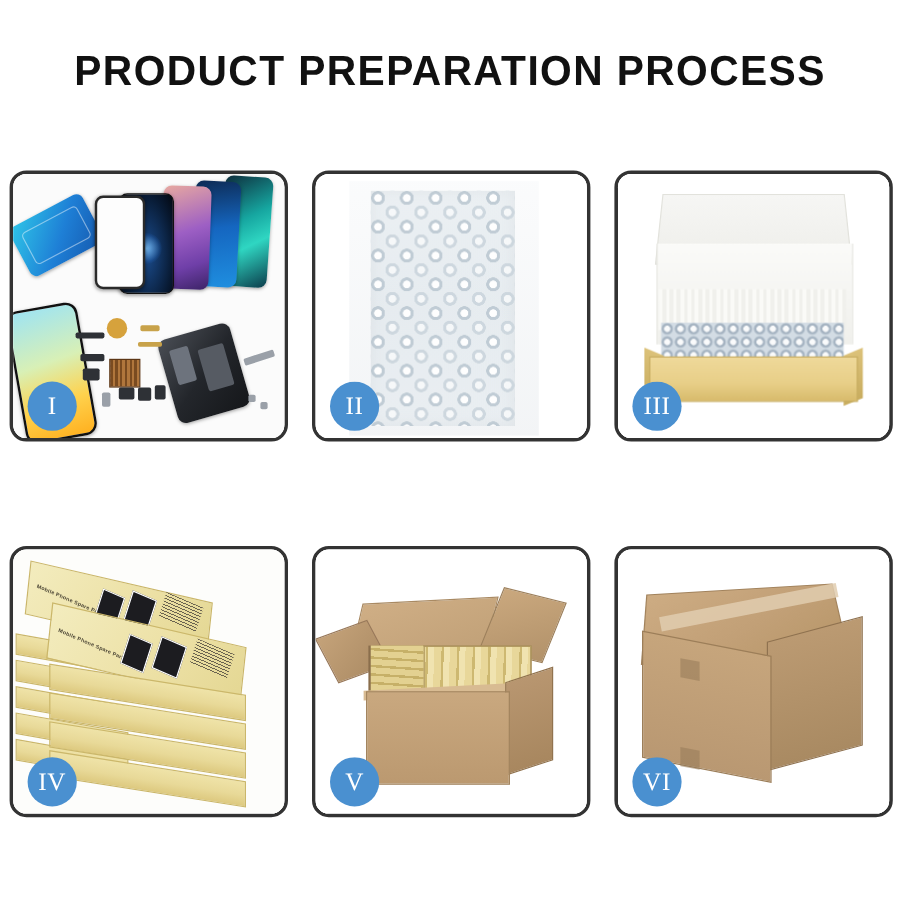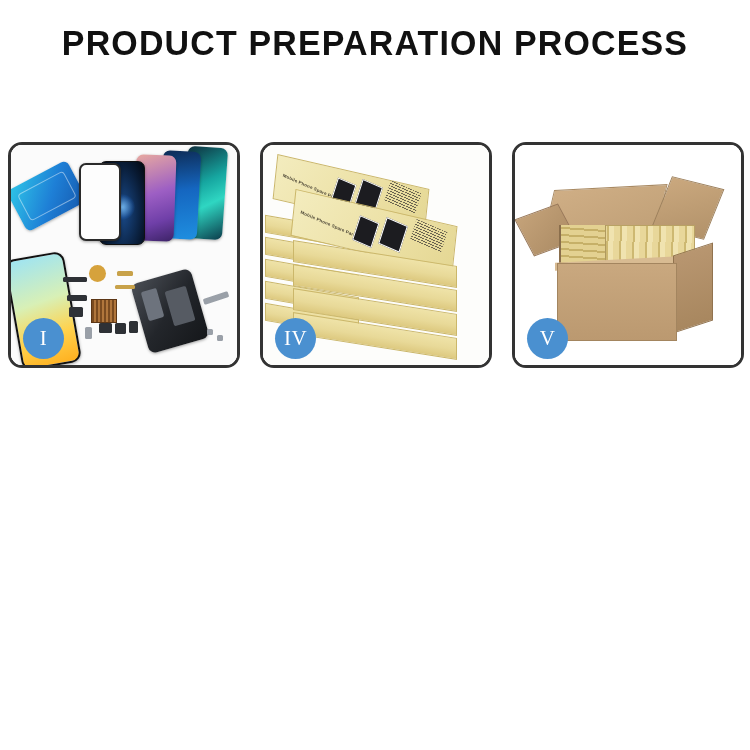--- a/index.html
+++ b/index.html
@@ -11,21 +11,21 @@
     width: 750px;
     height: 750px;
     font-family: "Liberation Sans", sans-serif;
     overflow: hidden;
     position: relative;
   }
 
   
   .header {
     text-align: center;
-    padding-top: 23px;
+    padding-top: 40px;
   }
   .title {
     font-family: "Liberation Sans", sans-serif;
     font-size: 35px;
     font-weight: bold;
     letter-spacing: 1.2px;
     color: #111111;
     line-height: 40px;
     transform: scaleX(0.97);
     white-space: nowrap;
@@ -369,21 +369,46 @@
         <div class="part" style="left:104px;top:178px;width:11px;height:11px;"></div>
         <div class="part" style="left:118px;top:176px;width:9px;height:12px;"></div>
         <div class="part silver" style="left:192px;top:150px;width:26px;height:6px;transform:rotate(-18deg);"></div>
         <div class="part silver" style="left:196px;top:184px;width:6px;height:6px;"></div>
         <div class="part silver" style="left:206px;top:190px;width:6px;height:6px;"></div>
       </div>
     </div>
     <div class="badge">I</div>
   </div>
 
-
+  <div class="panel">
+    <div class="panel-inner">
+      <div class="scene-bubble">
+        <div class="bubble-wrap-bg"></div>
+        <div class="bubble-sheet">
+          <div class="bubbles"></div>
+        </div>
+      </div>
+    </div>
+    <div class="badge">II</div>
+  </div>
+
+  <div class="panel">
+    <div class="panel-inner">
+      <div class="scene-openbox">
+        <div class="ob-lid-back"></div>
+        <div class="ob-inner"></div>
+        <div class="ob-foam"></div>
+        <div class="ob-bubble-row"></div>
+        <div class="ob-side-l"></div>
+        <div class="ob-side-r"></div>
+        <div class="ob-front"></div>
+      </div>
+    </div>
+    <div class="badge">III</div>
+  </div>
 
   <div class="panel">
     <div class="panel-inner">
       <div class="scene-stack">
 
         <div class="sbox" style="left:2px;top:78px;width:92px;height:16px;transform:skewY(10deg);"></div>
         <div class="sbox" style="left:2px;top:100px;width:92px;height:16px;transform:skewY(10deg);"></div>
         <div class="sbox" style="left:2px;top:122px;width:92px;height:16px;transform:skewY(10deg);"></div>
         <div class="sbox" style="left:2px;top:144px;width:92px;height:16px;transform:skewY(10deg);"></div>
         <div class="sbox" style="left:2px;top:166px;width:92px;height:16px;transform:skewY(10deg);"></div>
@@ -421,14 +446,27 @@
         <div class="ct-goods"></div>
         <div class="ct-goods2"></div>
         <div class="ct-rim"></div>
         <div class="ct-side"></div>
         <div class="ct-front"></div>
       </div>
     </div>
     <div class="badge">V</div>
   </div>
 
+  <div class="panel">
+    <div class="panel-inner">
+      <div class="scene-sealed">
+        <div class="sl-top"></div>
+        <div class="sl-tape"></div>
+        <div class="sl-side"></div>
+        <div class="sl-front"></div>
+        <div class="sl-tab" style="left:52px;top:92px;transform:skewY(11deg);"></div>
+        <div class="sl-tab" style="left:52px;top:166px;transform:skewY(11deg);"></div>
+      </div>
+    </div>
+    <div class="badge">VI</div>
+  </div>
 
 </div>
 
 </body></html>

